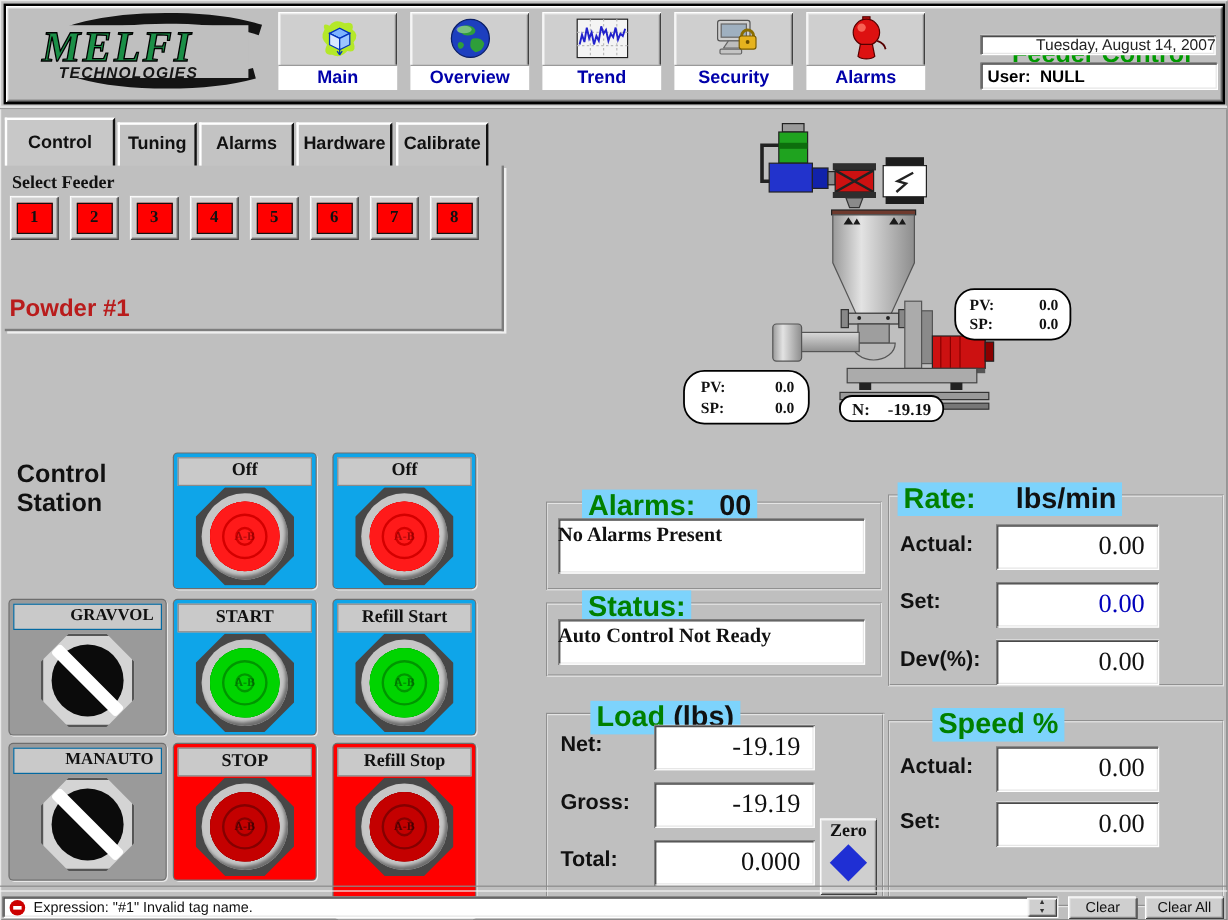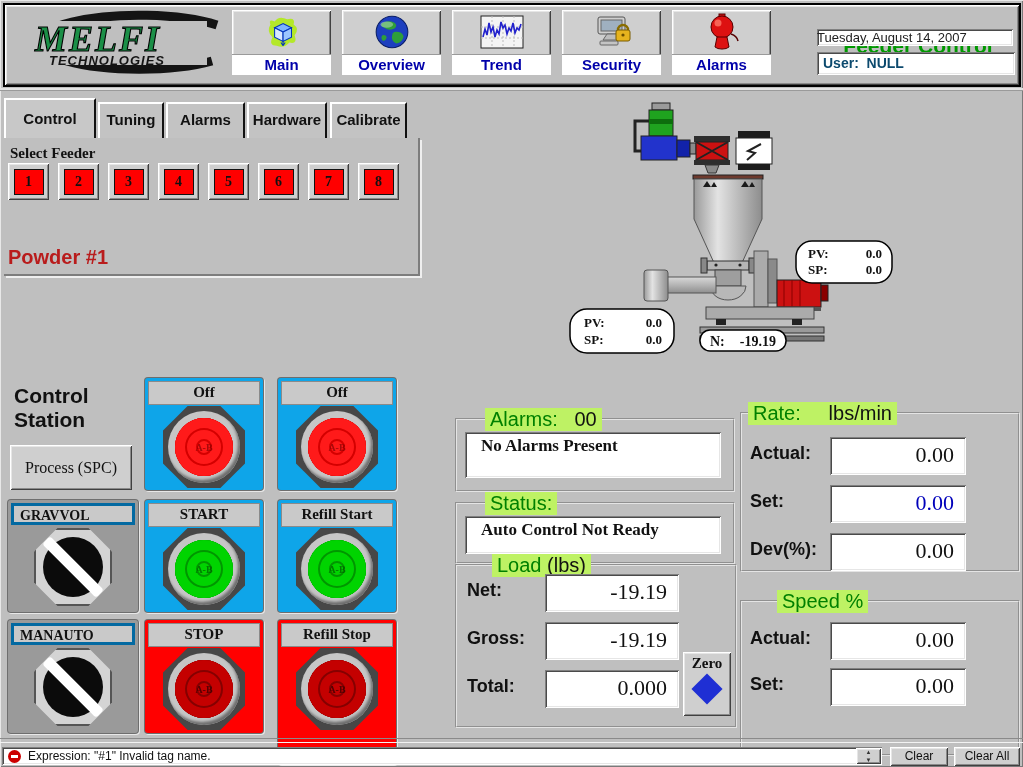--- a/index.html
+++ b/index.html
@@ -9,22 +9,22 @@
   .raised{box-shadow:inset 1px 1px 0 #ffffff,inset -1px -1px 0 #404040,inset 2px 2px 0 #e6e6e6,inset -2px -2px 0 #8a8a8a;}
   .sunken{box-shadow:inset 1px 1px 0 #808080,inset -1px -1px 0 #ffffff,inset 2px 2px 0 #4a4a4a,inset -2px -2px 0 #e6e6e6;}
 
   
   .header{left:3px;top:3px;width:1014px;height:80px;background:#bfbfbf;border:2px solid #000;}
   .nav-btn{top:10px;width:99px;height:46px;background:#cfcfcf;cursor:pointer;}
   .nav-icon{height:44px;display:flex;align-items:center;justify-content:center;}
   .nav-label{height:20px;background:#fff;border-top:1px solid #9a9a9a;color:#0000aa;
              font-weight:bold;font-size:15px;text-align:center;line-height:20px;}
   .hdr-title{left:820px;top:6px;width:196px;height:22px;color:#009900;font-weight:bold;font-size:21px;text-align:center;margin-top:28px;}
-  .date-box{left:817px;top:29px;width:196px;height:17px;background:#fff;font-size:13px;text-align:left;line-height:17px;color:#222;}
-  .user-box{left:817px;top:52px;width:198px;height:23px;background:#fff;font-size:14px;font-weight:bold;line-height:23px;padding-left:6px;box-sizing:border-box;color:#0c4a6e;}
+  .date-box{left:817px;top:29px;width:196px;height:17px;background:#fff;font-size:13px;text-align:right;line-height:17px;color:#222;}
+  .user-box{left:817px;top:52px;width:198px;height:23px;background:#fff;font-size:14px;font-weight:bold;line-height:23px;padding-left:6px;box-sizing:border-box;color:#000000;}
   .hdr-sep{left:0;top:88px;width:1023px;height:2px;background:#e2e2e2;border-bottom:1px solid #9a9a9a;}
 
   
   .tab{top:102px;height:36px;background:#c3c3c3;border-top:2px solid #fff;border-left:2px solid #fff;
        border-right:2px solid #111;font-weight:bold;font-size:15px;text-align:center;color:#111;
        box-sizing:border-box;line-height:32px;cursor:pointer;}
   .tab.active{top:98px;height:40px;background:#c8c8c8;line-height:38px;z-index:3;}
   .tabpanel{left:4px;top:138px;width:414px;height:136px;border-right:2px solid #7d7d7d;border-bottom:2px solid #7d7d7d;
             box-shadow:2px 2px 0 #efefef;}
   .sf-label{left:10px;top:145px;font-family:"Liberation Serif",serif;font-weight:bold;font-size:15px;color:#111;}
@@ -51,37 +51,37 @@
            display:flex;align-items:center;justify-content:center;}
   .pb-face{width:58px;height:58px;border-radius:50%;display:flex;align-items:center;justify-content:center;
            font-family:"Liberation Serif",serif;font-weight:bold;font-size:10px;}
   .pb-face.red{background:#ff1a1a;color:rgba(120,0,0,.65);
       box-shadow:inset 0 0 0 10px #ff1a1a,inset 0 0 0 12px #d40000,inset 0 0 0 21px #ff1a1a,inset 0 0 0 23px #d40000;}
   .pb-face.green{background:#00d400;color:rgba(0,70,0,.6);
       box-shadow:inset 0 0 0 10px #00d400,inset 0 0 0 12px #009600,inset 0 0 0 21px #00d400,inset 0 0 0 23px #009600;}
   .pb-face.darkred{background:#c40000;color:rgba(40,0,0,.7);
       box-shadow:inset 0 0 0 10px #c40000,inset 0 0 0 12px #850000,inset 0 0 0 21px #c40000,inset 0 0 0 23px #850000;}
   .sel-panel{width:130px;background:#9a9a9a;border-radius:3px;box-shadow:0 0 0 1px #6e6e6e,1px 1px 0 1px #e8e8e8;}
-  .sel-labels{height:22px;margin:3px 3px 0 3px;background:#c9c9c9;border:3px solid #0369a1;
-              display:flex;justify-content:flex-start;padding:0 6px;box-sizing:border-box;
+  .sel-labels{height:22px;margin:3px 3px 0 3px;background:#c9c9c9;border:1px solid #0369a1;
+              display:flex;justify-content:flex-end;padding:0 6px;box-sizing:border-box;
               font-family:"Liberation Serif",serif;font-weight:bold;font-size:14px;color:#111;line-height:20px;}
   .sel-body{height:84px;display:flex;align-items:center;justify-content:center;}
   .sel-oct{width:78px;height:78px;background:#d4d4d4;box-shadow:inset 0 0 0 2px #555;
            display:flex;align-items:center;justify-content:center;}
   .sel-knob{width:60px;height:60px;border-radius:50%;background:#0b0b0b;position:relative;}
   .sel-stripe{position:absolute;left:50%;top:50%;width:11px;height:76px;background:#fff;border-radius:3px;
               transform:translate(-50%,-50%) rotate(-45deg);}
 
   
   .gbox{border:2px groove #e4e4e4;}
-  .legend{position:absolute;top:-12px;background:#bef264;padding:0 5px;font-weight:normal;font-size:20px;white-space:nowrap;}
+  .legend{position:absolute;top:-12px;background:#7dd3fc;padding:0 5px;font-weight:bold;font-size:24px;white-space:nowrap;}
   .lg-green{color:#008000;}
   .lg-black{color:#111;}
   .msgbox{position:absolute;background:#fff;font-family:"Liberation Serif",serif;font-weight:bold;font-size:17px;
-          color:#111;padding:4px 16px;box-sizing:border-box;}
+          color:#111;padding:4px 0;box-sizing:border-box;}
   .rowlabel{position:absolute;font-weight:bold;font-size:18px;color:#111;}
   .vbox{position:absolute;background:#fff;font-family:"Liberation Serif",serif;font-size:22px;color:#111;
         text-align:right;padding:5px 12px 0 0;box-sizing:border-box;height:38px;}
   .vbox.blue{color:#0000bb;}
   .zero-btn{position:absolute;background:#cfcfcf;display:flex;flex-direction:column;align-items:center;cursor:pointer;}
   .zero-label{font-family:"Liberation Serif",serif;font-weight:bold;font-size:15px;margin-top:3px;color:#111;text-align:right;}
   .zero-diamond{width:22px;height:22px;background:#1f2fd4;transform:rotate(45deg);margin-top:6px;}
 
   
   .bot-sep{left:0;top:738px;width:1023px;height:3px;border-top:1px solid #8a8a8a;border-bottom:1px solid #f2f2f2;}
@@ -296,23 +296,20 @@
     <g font-family="Liberation Serif, serif" font-weight="bold" font-size="14" fill="#111">
       <text x="150" y="251">N:</text>
       <text x="216" y="251" text-anchor="end">-19.19</text>
     </g>
   </svg>
 
   <div class="abs cs-title">
     <div>Control</div>
     <div>Station</div>
   </div>
-  <div class="abs process-btn raised">
-    <span>Process (SPC)</span>
-  </div>
 
   <div class="abs sel-panel" style="left:8px;top:500px;height:112px">
     <div class="sel-labels">
       <span>GRAV</span>
       <span>VOL</span>
     </div>
     <div class="sel-body">
         <div class="sel-oct oct">
       <div class="sel-knob">
             <div class="sel-stripe"></div>
@@ -403,21 +400,21 @@
     <div class="msgbox sunken" style="left:8px;top:12px;width:256px;height:46px">No Alarms Present</div>
   </div>
 
   <div class="abs gbox" style="left:455px;top:502px;width:276px;height:58px">
     <div class="legend" style="left:28px">
       <span class="lg-green">Status:</span>
     </div>
     <div class="msgbox sunken" style="left:8px;top:12px;width:256px;height:38px">Auto Control Not Ready</div>
   </div>
 
-  <div class="abs gbox" style="left:455px;top:564px;width:278px;height:160px">
+  <div class="abs gbox" style="left:455px;top:594px;width:278px;height:160px">
     <div class="legend" style="left:35px">
       <span class="lg-green">Load</span>
       <span class="lg-black">(lbs)</span>
     </div>
     <div class="rowlabel" style="left:10px;top:14px">Net:</div>
     <div class="vbox sunken" style="left:88px;top:8px;width:134px">-19.19</div>
     <div class="rowlabel" style="left:10px;top:62px">Gross:</div>
     <div class="vbox sunken" style="left:88px;top:56px;width:134px">-19.19</div>
     <div class="rowlabel" style="left:10px;top:110px">Total:</div>
     <div class="vbox sunken" style="left:88px;top:104px;width:134px">0.000</div>

